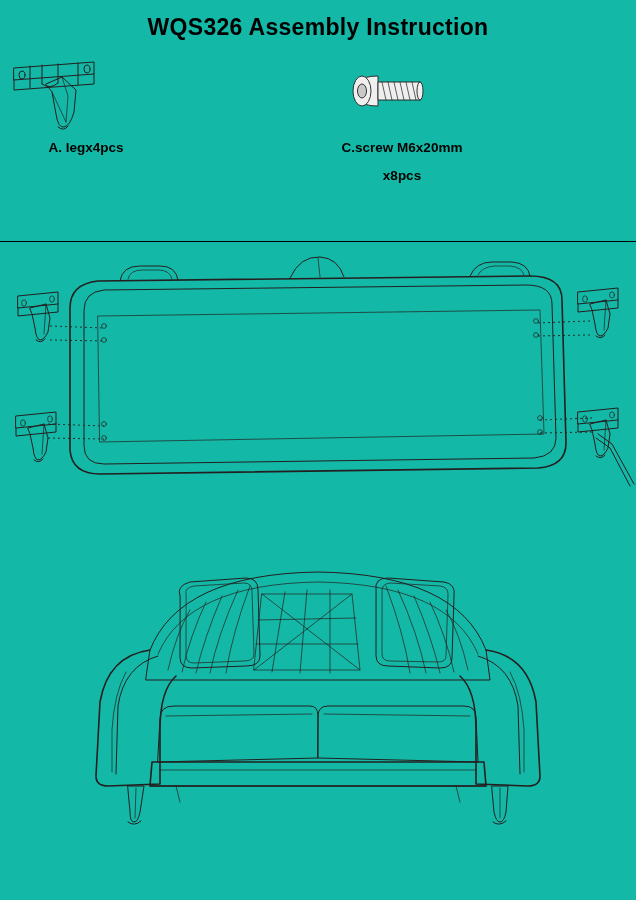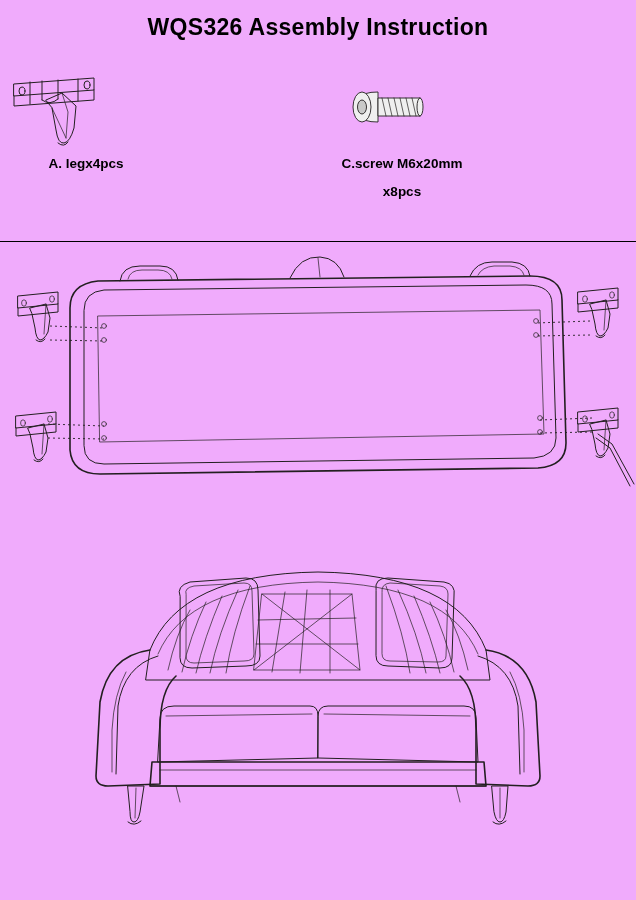--- a/index.html
+++ b/index.html
@@ -12,37 +12,37 @@
     height: 900px;
     position: relative;
     font-family: "Liberation Sans", sans-serif;
     color: #000000;
     overflow: hidden;
   }
   #page {
     position: relative;
     width: 636px;
     height: 900px;
-    background: #f0abfc;
+    background: #14b8a6;
   }
   .title {
     position: absolute;
     top: 14px;
     left: 0;
     width: 636px;
     text-align: center;
     font-size: 23px;
     font-weight: bold;
     letter-spacing: 0.3px;
     color: #000;
   }
   
   .parts-row {
     position: absolute;
-    top: 60px;
+    top: 44px;
     left: 0;
     width: 551px;
     height: 175px;
   }
   .part {
     position: absolute;
     text-align: center;
   }
   .part .art {
     position: relative;

